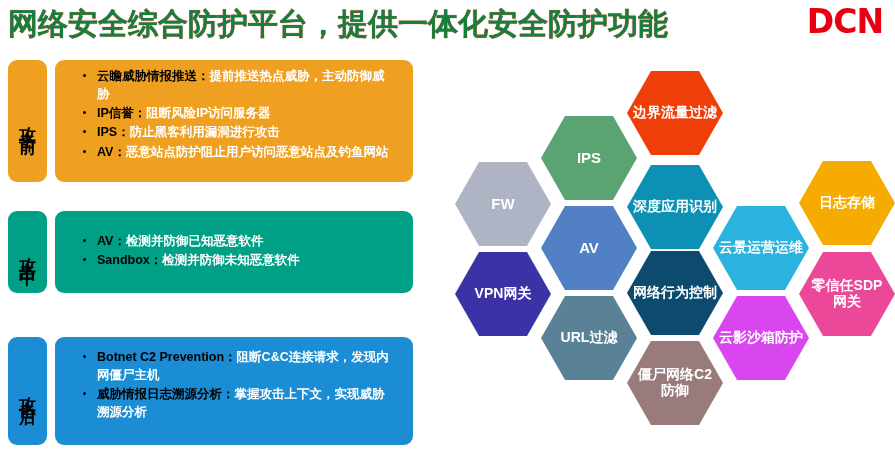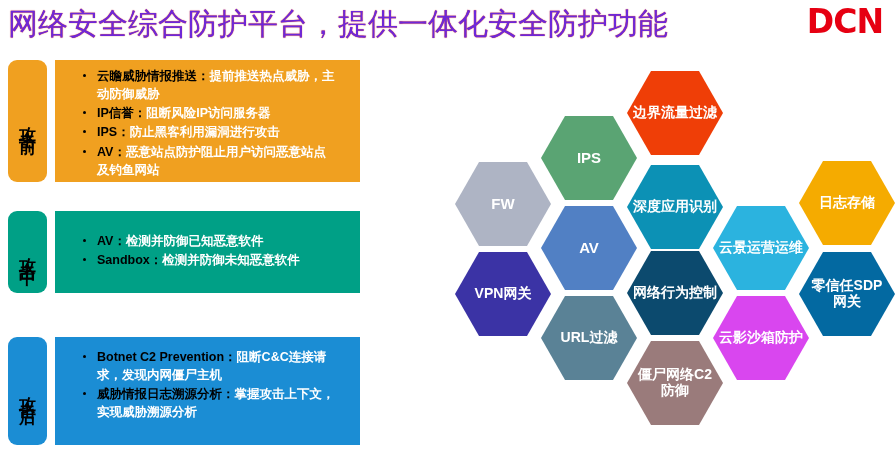--- a/index.html
+++ b/index.html
@@ -9,22 +9,22 @@
     font-family:"Liberation Sans","DejaVu Sans",sans-serif;
     overflow:hidden;
     position:relative;
   }
   #root{position:relative;width:895px;height:452px;}
 
   
   .header{position:absolute;left:0;top:0;width:895px;height:50px;}
   .title{
     position:absolute;left:8px;top:4px;
-    font-size:30px;font-weight:normal;
-    color:#6d28d9;
+    font-size:30px;font-weight:bold;
+    color:#15803d;
     letter-spacing:0px;
     white-space:nowrap;
     text-shadow:0 0 1px #D81E06;
   }
   .logo{
     position:absolute;right:12px;top:2px;
     font-size:33px;font-weight:bold;
     color:#E60012;
     letter-spacing:-1px;
     font-family:"DejaVu Sans","Liberation Sans",sans-serif;
@@ -40,22 +40,22 @@
   }
   .stage-tab-text{
     font-size:17px;font-weight:bold;color:#000;
     writing-mode:vertical-rl;
     text-orientation:upright;
     letter-spacing:6px;
     line-height:1;
   }
   .stage-body{
     position:absolute;left:47px;top:0;
-    width:305px;
-    border-radius:0;
+    width:358px;
+    border-radius:9px;
     box-sizing:border-box;
     padding:7px 24px 7px 4px;
   }
   ul.bullets{
     margin:0;padding:0 0 0 22px;
     list-style:none;
   }
   ul.bullets li{
     position:relative;
     color:#ffffff;
@@ -172,18 +172,18 @@
       </div>
       <div class="hex" style="background: rgb(43, 179, 223); left: 258px; top: 154px;">
         <span>云景运营运维</span>
       </div>
       <div class="hex" style="background: #d946ef; left: 258px; top: 244px;">
         <span>云影沙箱防护</span>
       </div>
       <div class="hex" style="background: rgb(245, 171, 0); left: 344px; top: 109px;">
         <span>日志存储</span>
       </div>
-      <div class="hex" style="background: #0369a1; left: 344px; top: 200px;">
+      <div class="hex" style="background: #ec4899; left: 344px; top: 200px;">
         <span>零信任SDP网关</span>
       </div>
     </div>
 
 </div>
 
 </body></html>

